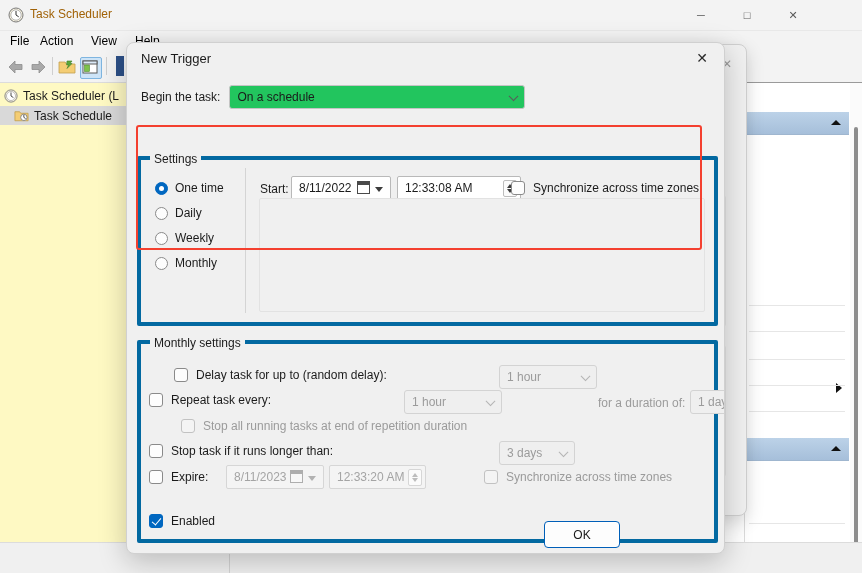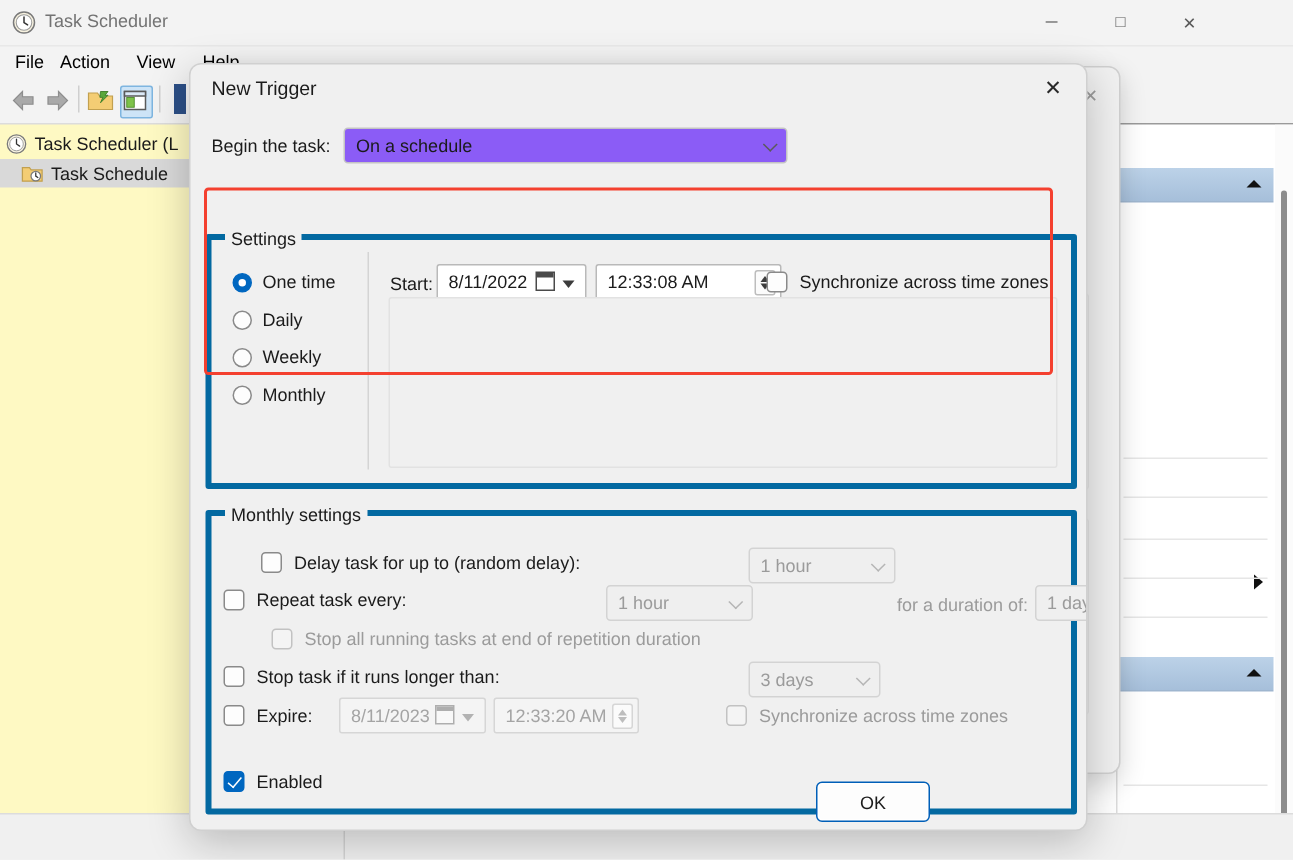--- a/index.html
+++ b/index.html
@@ -35,21 +35,21 @@
   }
   .titlebar-icon {
     position: absolute;
     left: 8px; top: 7px;
     width: 16px; height: 16px;
   }
   .titlebar-title {
     position: absolute;
     left: 30px; top: 7px;
     font-size: 12px;
-    color: #737373;
+    color: #a16207;
     white-space: nowrap;
   }
   .caption-btn {
     position: absolute;
     top: 0;
     width: 46px; height: 30px;
     display: flex;
     align-items: center;
     justify-content: center;
     font-size: 11px;
@@ -266,21 +266,21 @@
     position: absolute;
     left: 14px; top: 42px;
     display: flex;
     align-items: center;
   }
   .lbl-begin { font-size: 12px; white-space: nowrap; }
   .combo {
     box-sizing: border-box;
     position: relative;
     height: 24px;
-    background: #8b5cf6;
+    background: #22c55e;
     border: 1px solid #c4c4c4;
     border-radius: 3px;
     display: flex;
     align-items: center;
     padding: 0 22px 0 7px;
     font-size: 12px;
     color: #1b1b1b;
     white-space: nowrap;
   }
   .combo .chev {
@@ -709,21 +709,21 @@
 
     <div class="check-row disabled" style="left:40px; top:75px;">
       <span class="checkbox disabled"></span>
       <span>Stop all running tasks at end of repetition duration</span>
     </div>
 
     <div class="check-row" style="left:8px; top:100px;">
       <span class="checkbox"></span>
       <span>Stop task if it runs longer than:</span>
     </div>
-    <div class="combo disabled" style="position:absolute; left:358px; top:97px; width:88px;">
+    <div class="combo disabled" style="position:absolute; left:358px; top:97px; width:76px;">
       <span>3 days</span>
       <span class="chev"></span>
     </div>
 
     <div class="check-row" style="left:8px; top:126px;">
       <span class="checkbox"></span>
       <span>Expire:</span>
     </div>
     <div class="textbox disabled" style="left:85px; top:121px; width:98px;">
       <span>8/11/2023</span>

